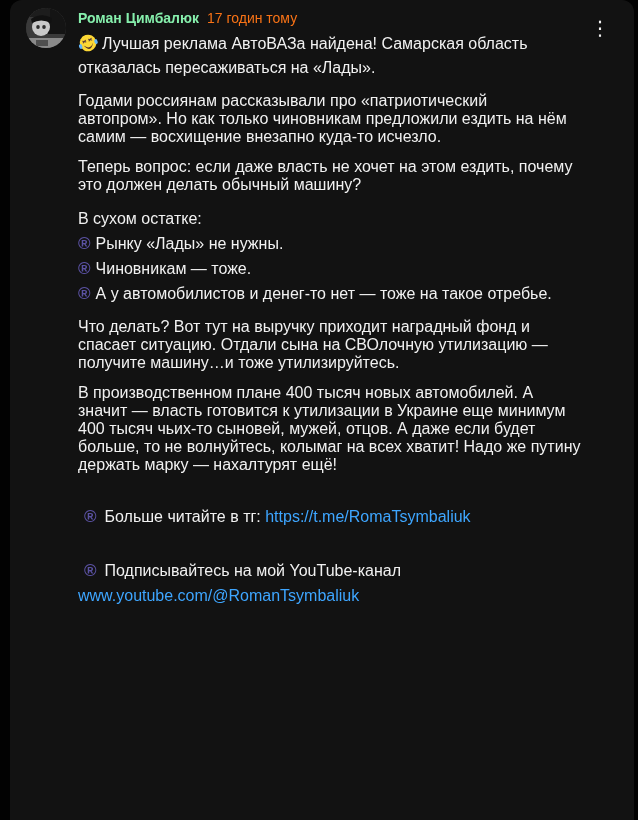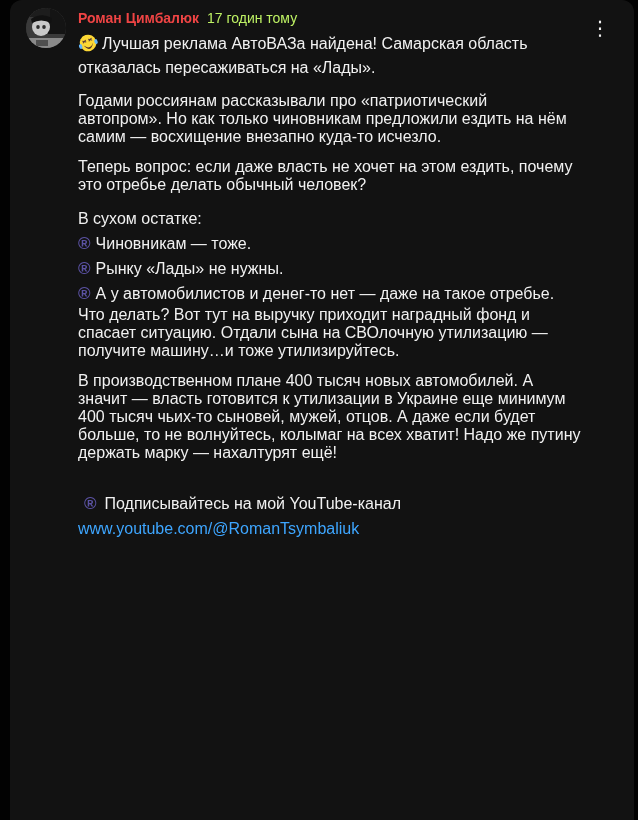--- a/index.html
+++ b/index.html
@@ -28,35 +28,35 @@
   .post-row { display: flex; align-items: flex-start; }
   .avatar {
     width: 40px; height: 40px; border-radius: 50%;
     overflow: hidden; flex: 0 0 40px; margin-right: 12px;
     background: #2a2a2a; cursor: pointer;
   }
   .avatar svg { display: block; }
   .content { flex: 1; min-width: 0; padding-right: 28px; }
   .post-header { line-height: 20px; margin-bottom: 4px; }
   .author {
-    font-size: 14px; font-weight: 700; color: #ef4444; cursor: pointer;
+    font-size: 14px; font-weight: 700; color: #86efac; cursor: pointer;
   }
   .timestamp {
-    font-size: 14px; color: #bef264; margin-left: 8px; cursor: pointer;
+    font-size: 14px; color: #f97316; margin-left: 8px; cursor: pointer;
   }
   .body-text { font-size: 16px; line-height: 25px; color: #f1f1f1; }
   .para { white-space: pre-line; margin: 0 0 12px 0; font-size: 16px; line-height: 18px; }
   .title-block { margin-bottom: 12px; font-size: 16px; line-height: 24px; }
   .title-text { white-space: pre-line; }
   .emoji-rofl {
     display: inline-block; width: 20px; height: 20px;
     vertical-align: -4px; margin-right: 4px;
     transform: rotate(-18deg);
   }
-  .summary-block { margin-bottom: 0; }
+  .summary-block { margin-bottom: 12px; }
   .line { font-size: 16px; line-height: 25px; }
   .reg {
     color: #5b52a3; font-weight: 700; font-size: 17px;
     margin-right: 5px;
   }
   .links-block { font-size: 16px; line-height: 25px; }
   .links-block.tg { margin-top: 30px; }
   .links-block.yt { margin-top: 29px; }
   .links-block .reg { margin-left: 6px; margin-right: 8px; }
   a.post-link { color: #3ea6ff; text-decoration: none; cursor: pointer; }
@@ -103,39 +103,42 @@
         </span><span class="title-text">Лучшая реклама АвтоВАЗа найдена! Самарская область
 отказалась пересаживаться на «Лады».</span>
       </div>
 
       <div class="para">Годами россиянам рассказывали про «патриотический
 автопром». Но как только чиновникам предложили ездить на нём
 самим — восхищение внезапно куда-то исчезло.</div>
 
 
       <div class="para">Теперь вопрос: если даже власть не хочет на этом ездить, почему
-это отребье делать обычный человек?</div>
+это должен делать обычный машину?</div>
 
       <div class="summary-block">
         <div class="line">В сухом остатке:</div>
+        <div class="line"><span class="reg">®</span><span>Рынку «Лады» не нужны.</span></div>
         <div class="line"><span class="reg">®</span><span>Чиновникам — тоже.</span></div>
-        <div class="line"><span class="reg">®</span><span>Рынку «Лады» не нужны.</span></div>
-        <div class="line"><span class="reg">®</span><span>А у автомобилистов и денег-то нет — даже на такое отребье.</span></div>
+        <div class="line"><span class="reg">®</span><span>А у автомобилистов и денег-то нет — тоже на такое отребье.</span></div>
       </div>
 
       <div class="para">Что делать? Вот тут на выручку приходит наградный фонд и
 спасает ситуацию. Отдали сына на СВОлочную утилизацию —
 получите машину…и тоже утилизируйтесь.</div>
 
       <div class="para">В производственном плане 400 тысяч новых автомобилей. А
 значит — власть готовится к утилизации в Украине еще минимум
 400 тысяч чьих-то сыновей, мужей, отцов. А даже если будет
 больше, то не волнуйтесь, колымаг на всех хватит! Надо же путину
 держать марку — нахалтурят ещё!</div>
 
+      <div class="links-block tg"><span class="reg">®</span><span>Больше читайте в тг:</span>
+        <a class="post-link">https://t.me/RomaTsymbaliuk</a>
+      </div>
 
       <div class="links-block yt">
         <div class="line"><span class="reg">®</span><span>Подписывайтесь на мой YouTube-канал</span></div>
         <a class="post-link">www.youtube.com/@RomanTsymbaliuk</a>
       </div>
 
     </div>
   </div>
 </div>
 

